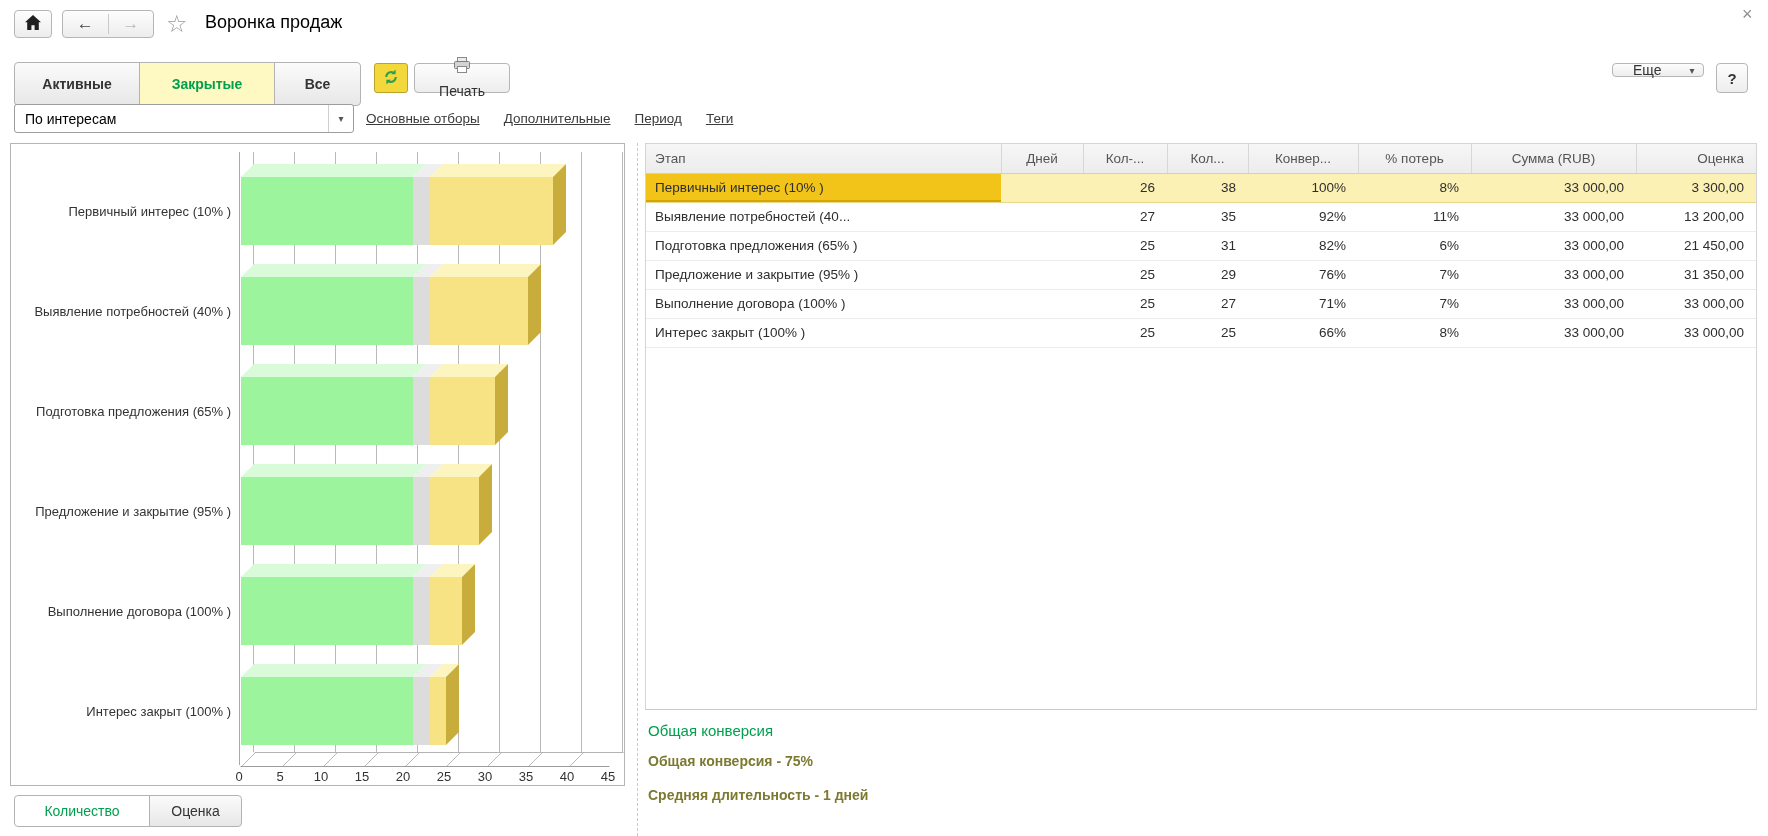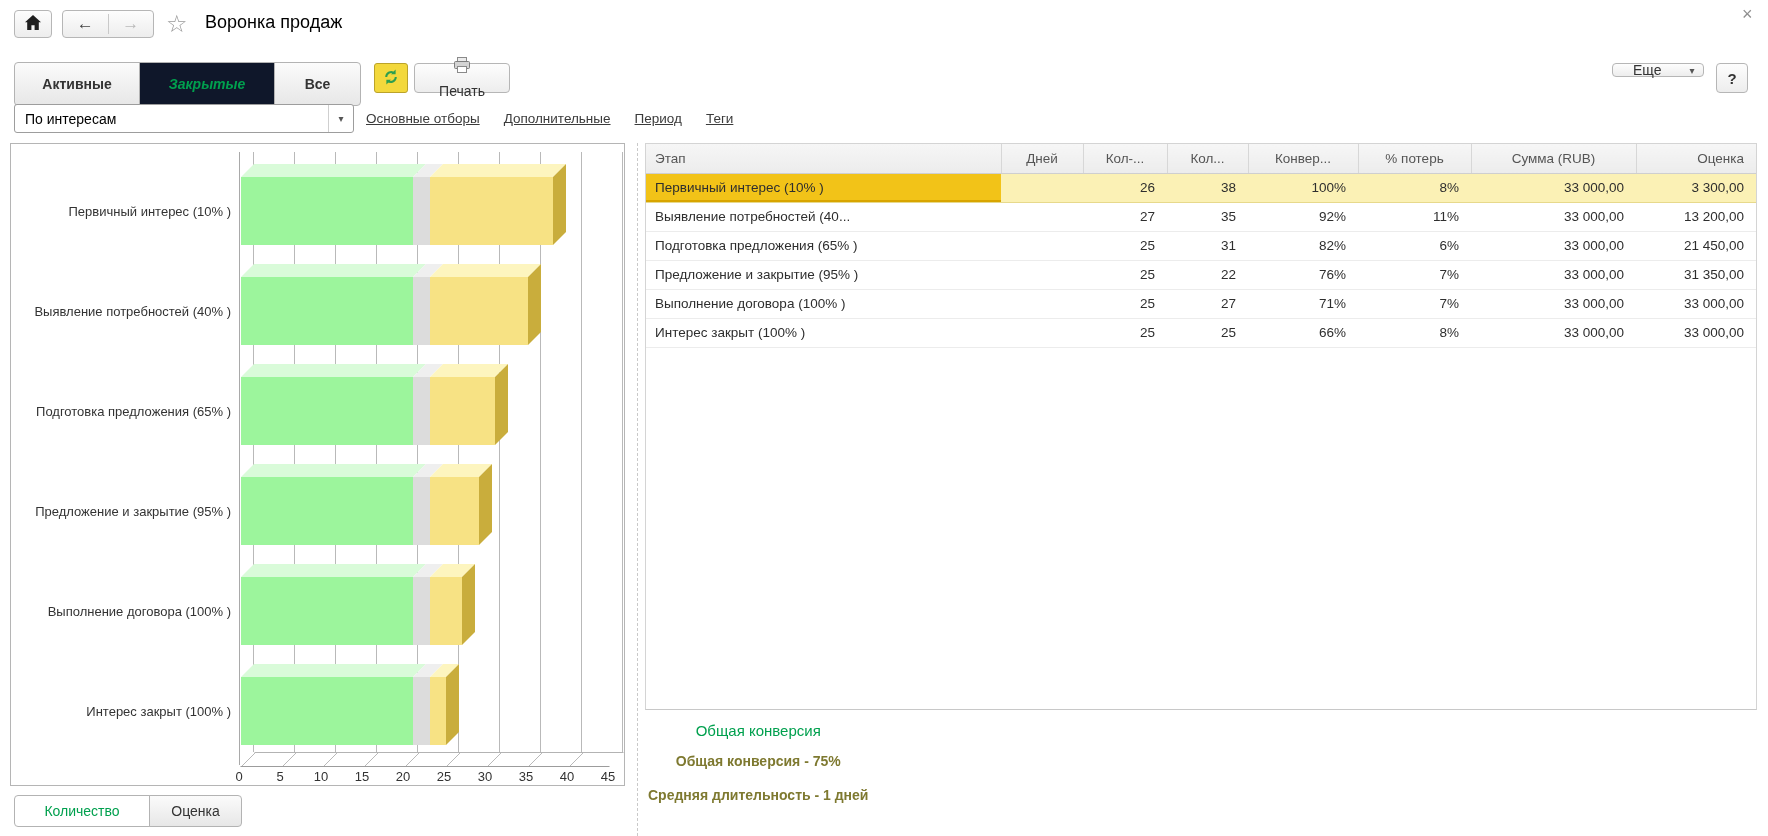--- a/index.html
+++ b/index.html
@@ -16,21 +16,21 @@
   .star{position:absolute;left:166px;top:10px;font-size:24px;color:#9a9a9a;cursor:pointer;}
   .page-title{position:absolute;left:205px;top:12px;font-size:18px;color:#000;}
   .win-close{position:absolute;left:1742px;top:4px;font-size:18px;color:#8f8f8f;cursor:pointer;}
   
   .tab-group{position:absolute;left:14px;top:62px;display:flex;height:44px;}
   .tab{border:1px solid #b3b3b3;margin-left:-1px;background:linear-gradient(#fbfbfb,#e7e7e7);
        display:flex;align-items:center;justify-content:center;font-size:14px;font-weight:bold;color:#333;
        box-sizing:border-box;cursor:pointer;}
   .tab:first-child{border-radius:4px 0 0 4px;margin-left:0;}
   .tab:last-child{border-radius:0 4px 4px 0;}
-  .tab.active{background:#0f172a;color:#00a04e;font-style:italic;}
+  .tab.active{background:#fef9c3;color:#00a04e;}
   .refresh-btn{position:absolute;left:374px;top:63px;width:34px;height:30px;border:1px solid #bba32a;
        border-radius:3px;background:#f3d83c;}
   .print-btn{position:absolute;left:414px;top:63px;width:96px;height:30px;gap:7px;flex-direction:column;}
   .more-btn{position:absolute;left:1612px;top:63px;width:92px;height:14px;justify-content:space-between;padding:0 10px 0 20px;gap:28px;}
   .more-caret{font-size:10px;color:#555;}
   .help-btn{position:absolute;left:1716px;top:63px;width:32px;height:30px;font-weight:bold;font-size:15px;}
   
   .view-select{position:absolute;left:14px;top:104px;width:340px;height:29px;border:1px solid #9d9d9d;
        border-radius:3px;background:#fff;display:flex;box-sizing:border-box;cursor:pointer;}
   .view-select .val{flex:1;display:flex;align-items:center;padding-left:10px;font-size:14px;color:#000;}
@@ -72,21 +72,21 @@
   th:first-child{text-align:left;padding-left:9px;}
   th:last-child{text-align:right;border-right:none;}
   td{height:29px;border-bottom:1px solid #ececec;font-size:13.5px;color:#2e2e2e;padding:0 12px;
        box-sizing:border-box;white-space:nowrap;overflow:hidden;}
   td.num{text-align:right;}
   td.stage{padding-left:9px;}
   tr.sel td{background:#fbf1b5;border-bottom:1px solid #e7d98c;}
   tr.sel td.stage{background:#f2c318;box-shadow:inset 0 -2px 0 #d8a500;}
   tr{cursor:pointer;}
   
-  .sum-col{position:absolute;top:722px;text-align:center;}
+  .sum-col{position:absolute;top:722px;}
   .sum-title{font-size:15px;color:#00a04e;margin-bottom:14px;}
   .sum-line{font-size:14px;font-weight:bold;color:#7e7930;margin-bottom:18px;}
 </style>
 </head>
 <body>
 
 <div class="app">
 
   <div class="btn home-btn">
     <span>
@@ -318,21 +318,21 @@
             <td class="num">31</td>
             <td class="num">82%</td>
             <td class="num">6%</td>
             <td class="num">33 000,00</td>
             <td class="num">21 450,00</td>
           </tr>
           <tr>
             <td class="stage">Предложение и закрытие (95% )</td>
             <td class="num"></td>
             <td class="num">25</td>
-            <td class="num">22</td>
+            <td class="num">29</td>
             <td class="num">76%</td>
             <td class="num">7%</td>
             <td class="num">33 000,00</td>
             <td class="num">31 350,00</td>
           </tr>
           <tr>
             <td class="stage">Выполнение договора (100% )</td>
             <td class="num"></td>
             <td class="num">25</td>
             <td class="num">27</td>

